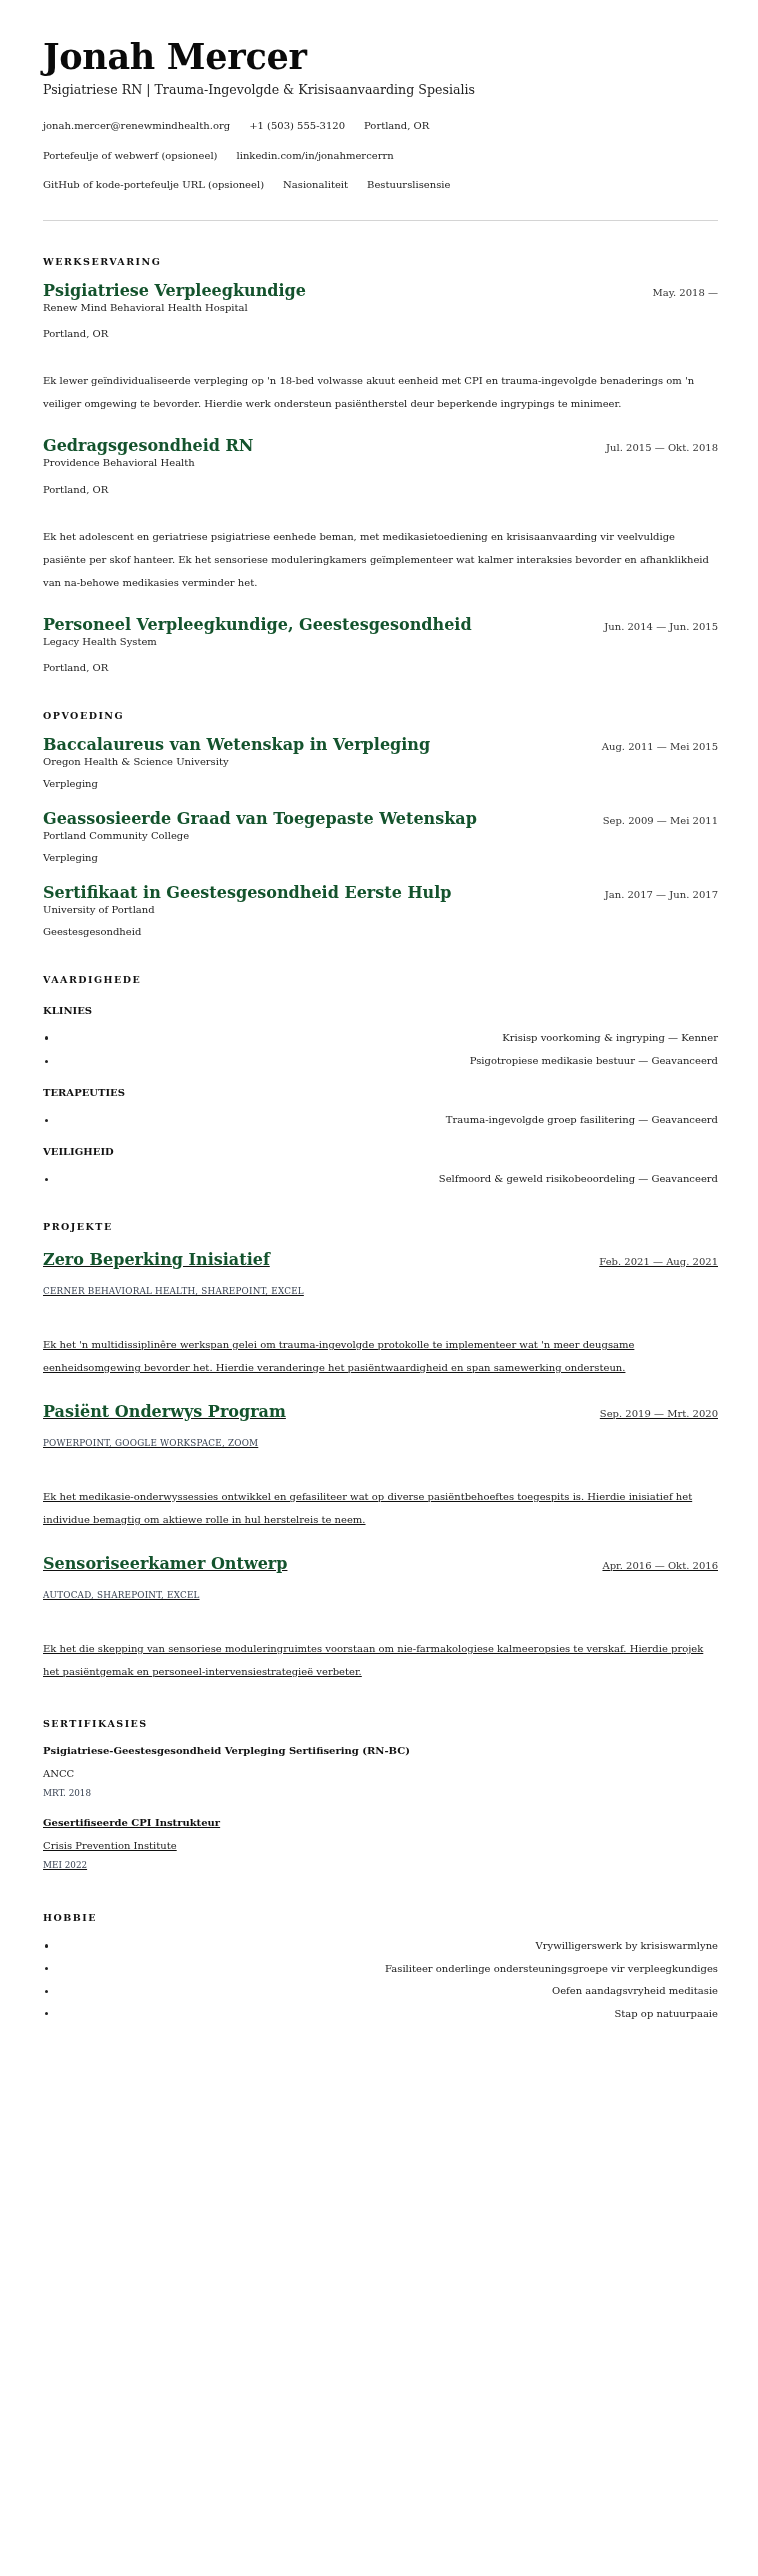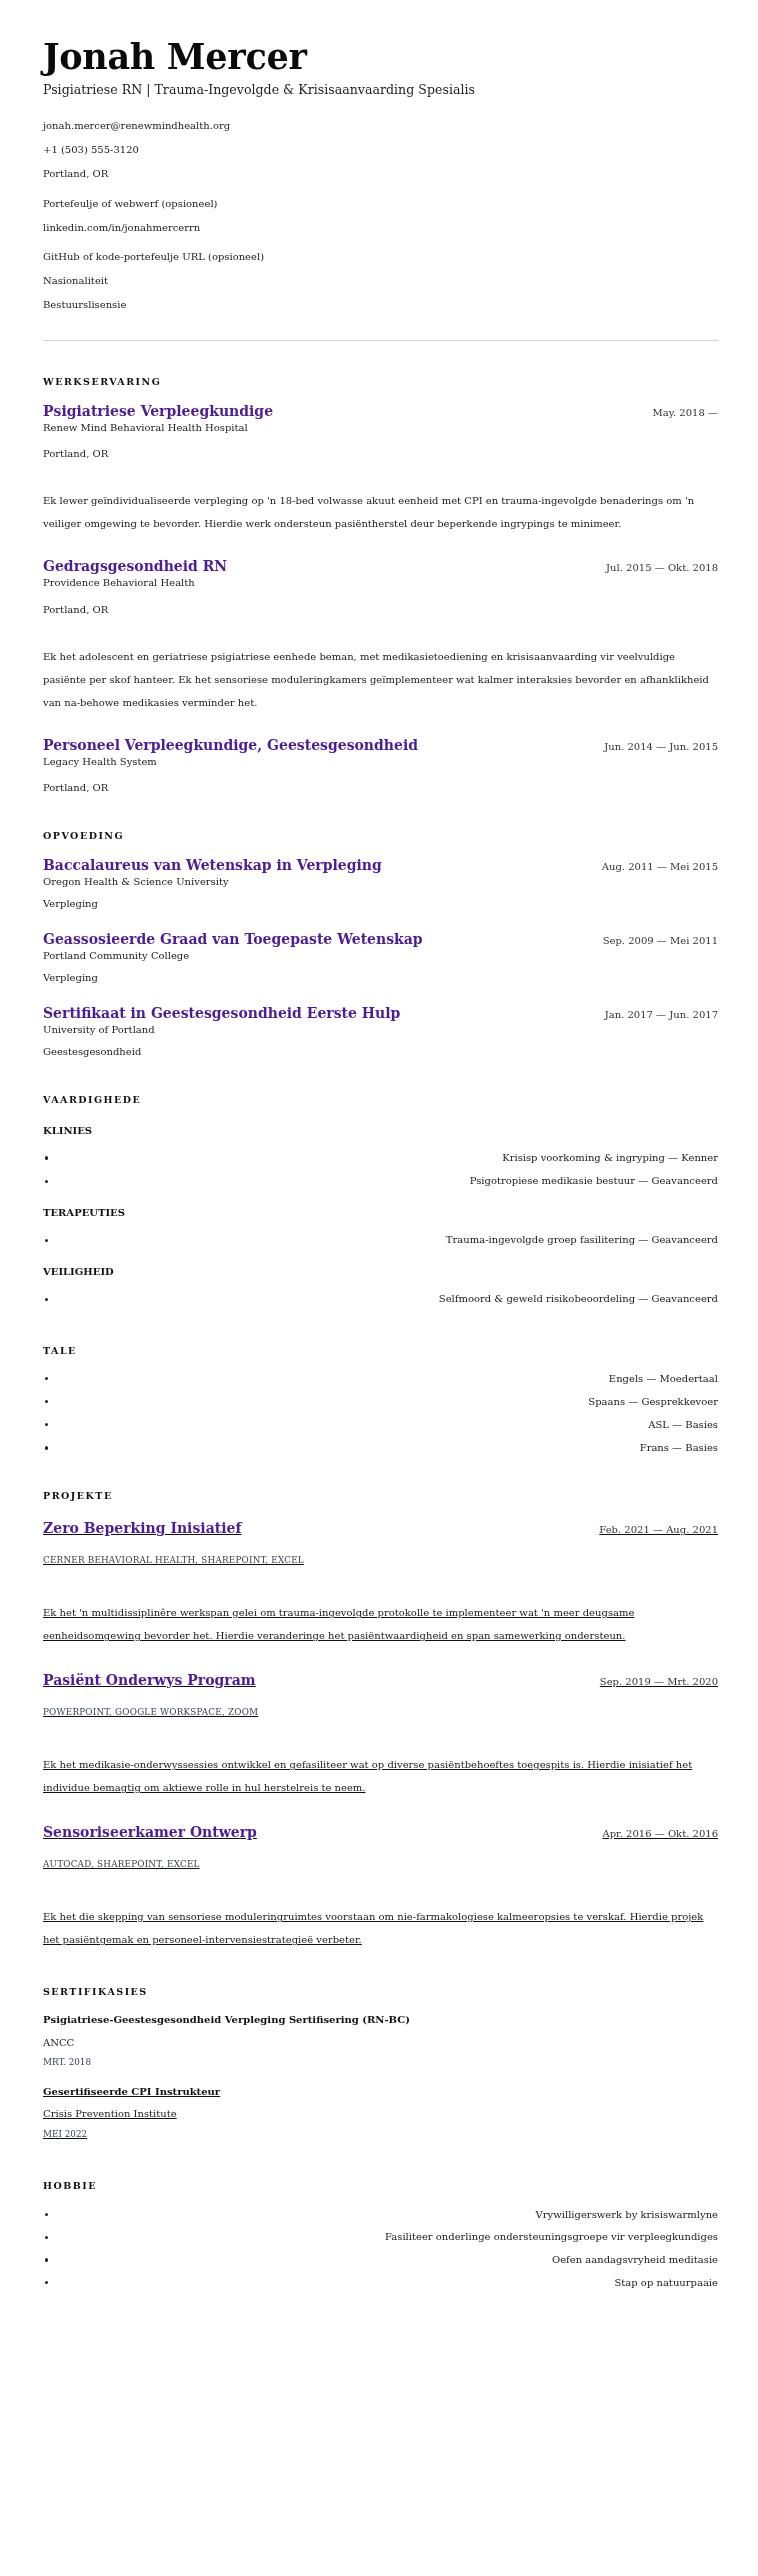--- a/index.html
+++ b/index.html
@@ -23,26 +23,25 @@
   }
   .subtitle {
     font-size: 12.6px;
     line-height: 17.7px;
     color: #222;
     margin-top: 2.5px;
   }
   .contacts { margin-top: 20px; }
   .contact-row {
     display: flex;
-    gap: 9px;
+    gap: 19px;
     font-size: 10px;
     line-height: 15px;
     color: #222;
     margin-bottom: 14.5px;
-    flex-direction: column;
   }
   .contact-row:last-child { margin-bottom: 0; }
   .divider {
     border: none;
     border-top: 1.3px solid #d4d4d4;
     margin-top: 28px;
     width: 675px;
   }
   .section-title {
     font-size: 9.5px;
@@ -60,24 +59,24 @@
     color: #1a1a1a;
     width: 675px;
   }
   .section { margin-top: 35px; width: 675px; }
   .entry-head {
     display: flex;
     justify-content: space-between;
     align-items: baseline;
   }
   .entry-title {
-    font-size: 14px;
+    font-size: 16px;
     font-weight: bold;
     line-height: 16.4px;
-    color: #4c1d95;
+    color: #14532d;
   }
   .entry-date {
     font-size: 10px;
     color: #333;
     line-height: 15px;
   }
   .entry-sub {
     font-size: 10px;
     line-height: 15px;
     color: #222;
@@ -269,29 +268,20 @@
     <ul class="bullets">
       <li>Trauma-ingevolgde groep fasilitering — Geavanceerd</li>
     </ul>
 
     <h3 class="skills-cat">VEILIGHEID</h3>
     <ul class="bullets">
       <li>Selfmoord &amp; geweld risikobeoordeling — Geavanceerd</li>
     </ul>
   </section>
 
-  <section class="section tale-section">
-    <h2 class="section-title">Tale</h2>
-    <ul class="bullets">
-      <li>Engels — Moedertaal</li>
-      <li>Spaans — Gesprekkevoer</li>
-      <li>ASL — Basies</li>
-      <li>Frans — Basies</li>
-    </ul>
-  </section>
 
   <section class="section">
     <h2 class="section-title">Projekte</h2>
 
     <div class="proj">
       <div class="entry-head">
         <div class="entry-title">Zero Beperking Inisiatief</div>
         <div class="entry-date">Feb. 2021 — Aug. 2021</div>
       </div>
       <div class="proj-tech">Cerner Behavioral Health, SharePoint, Excel</div>

